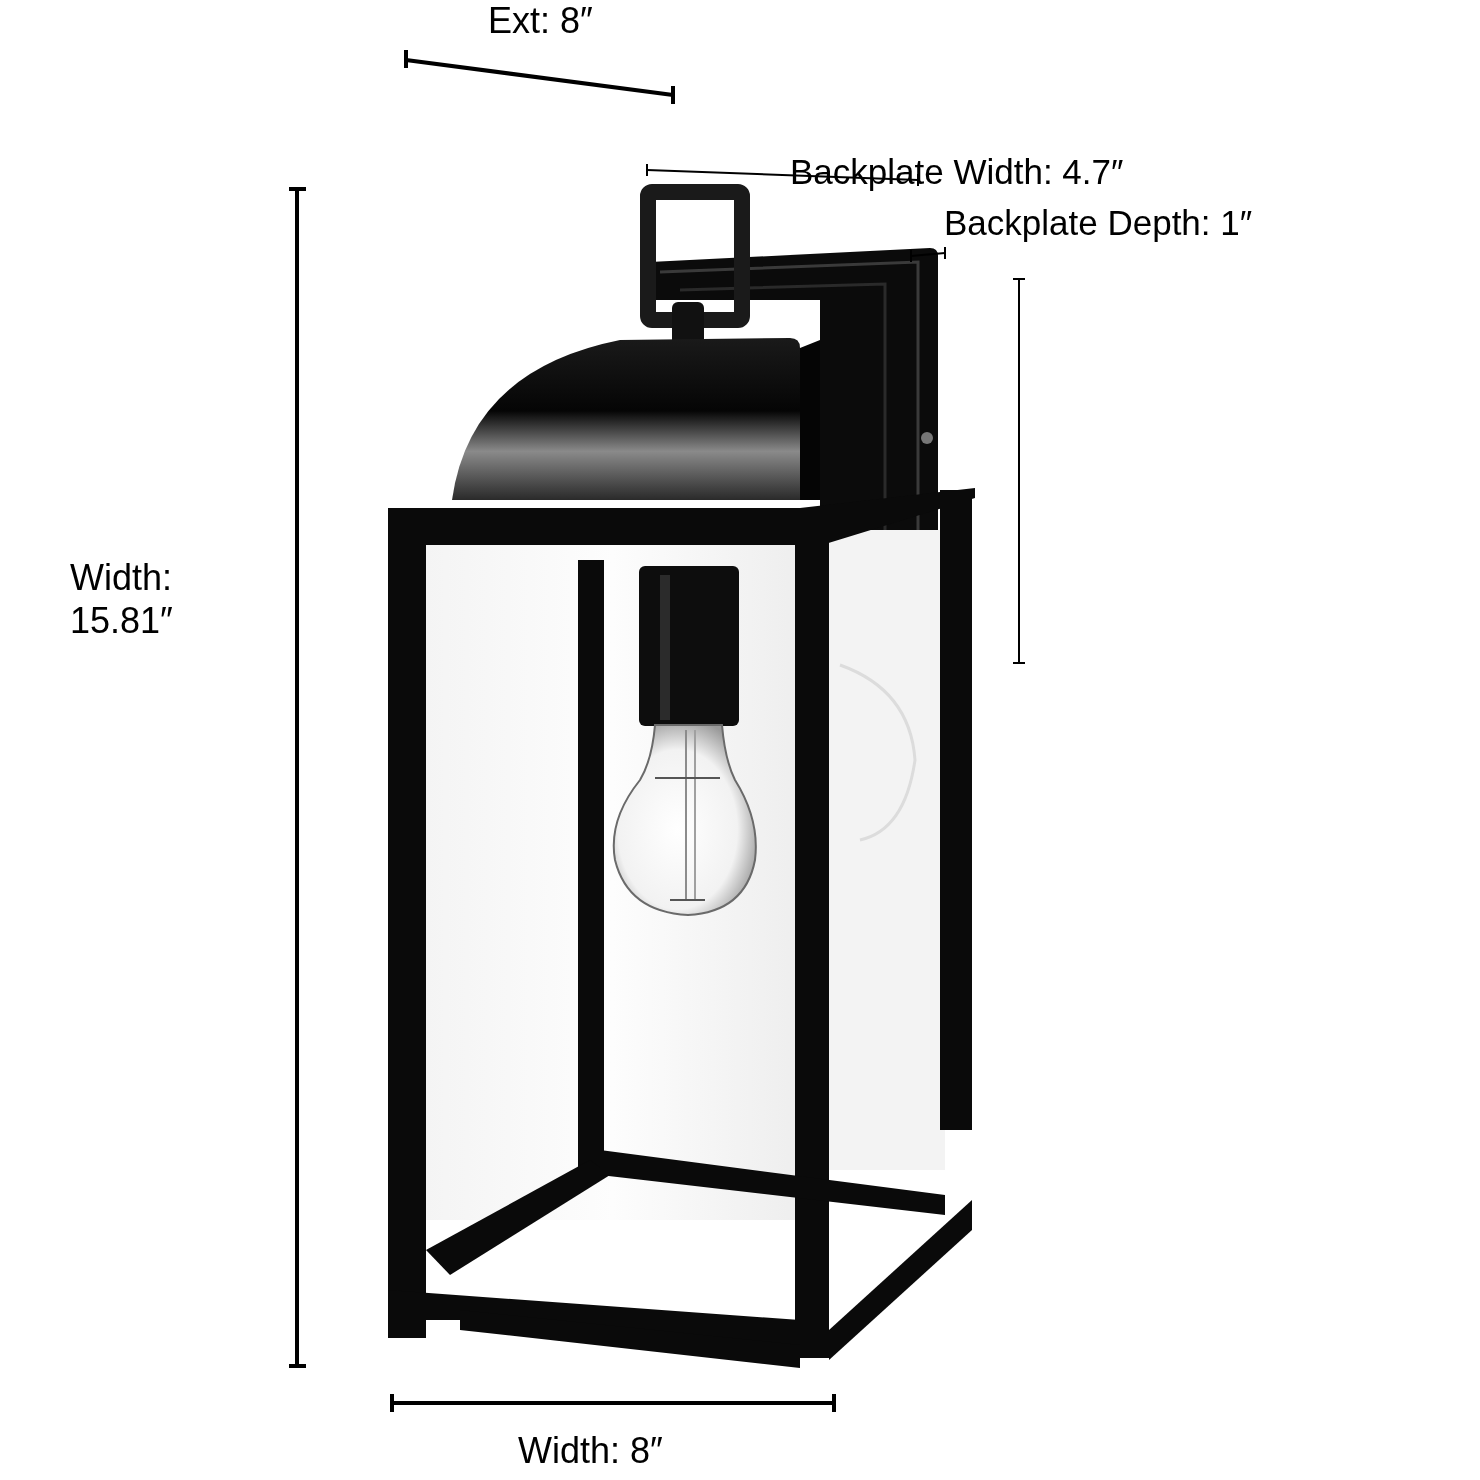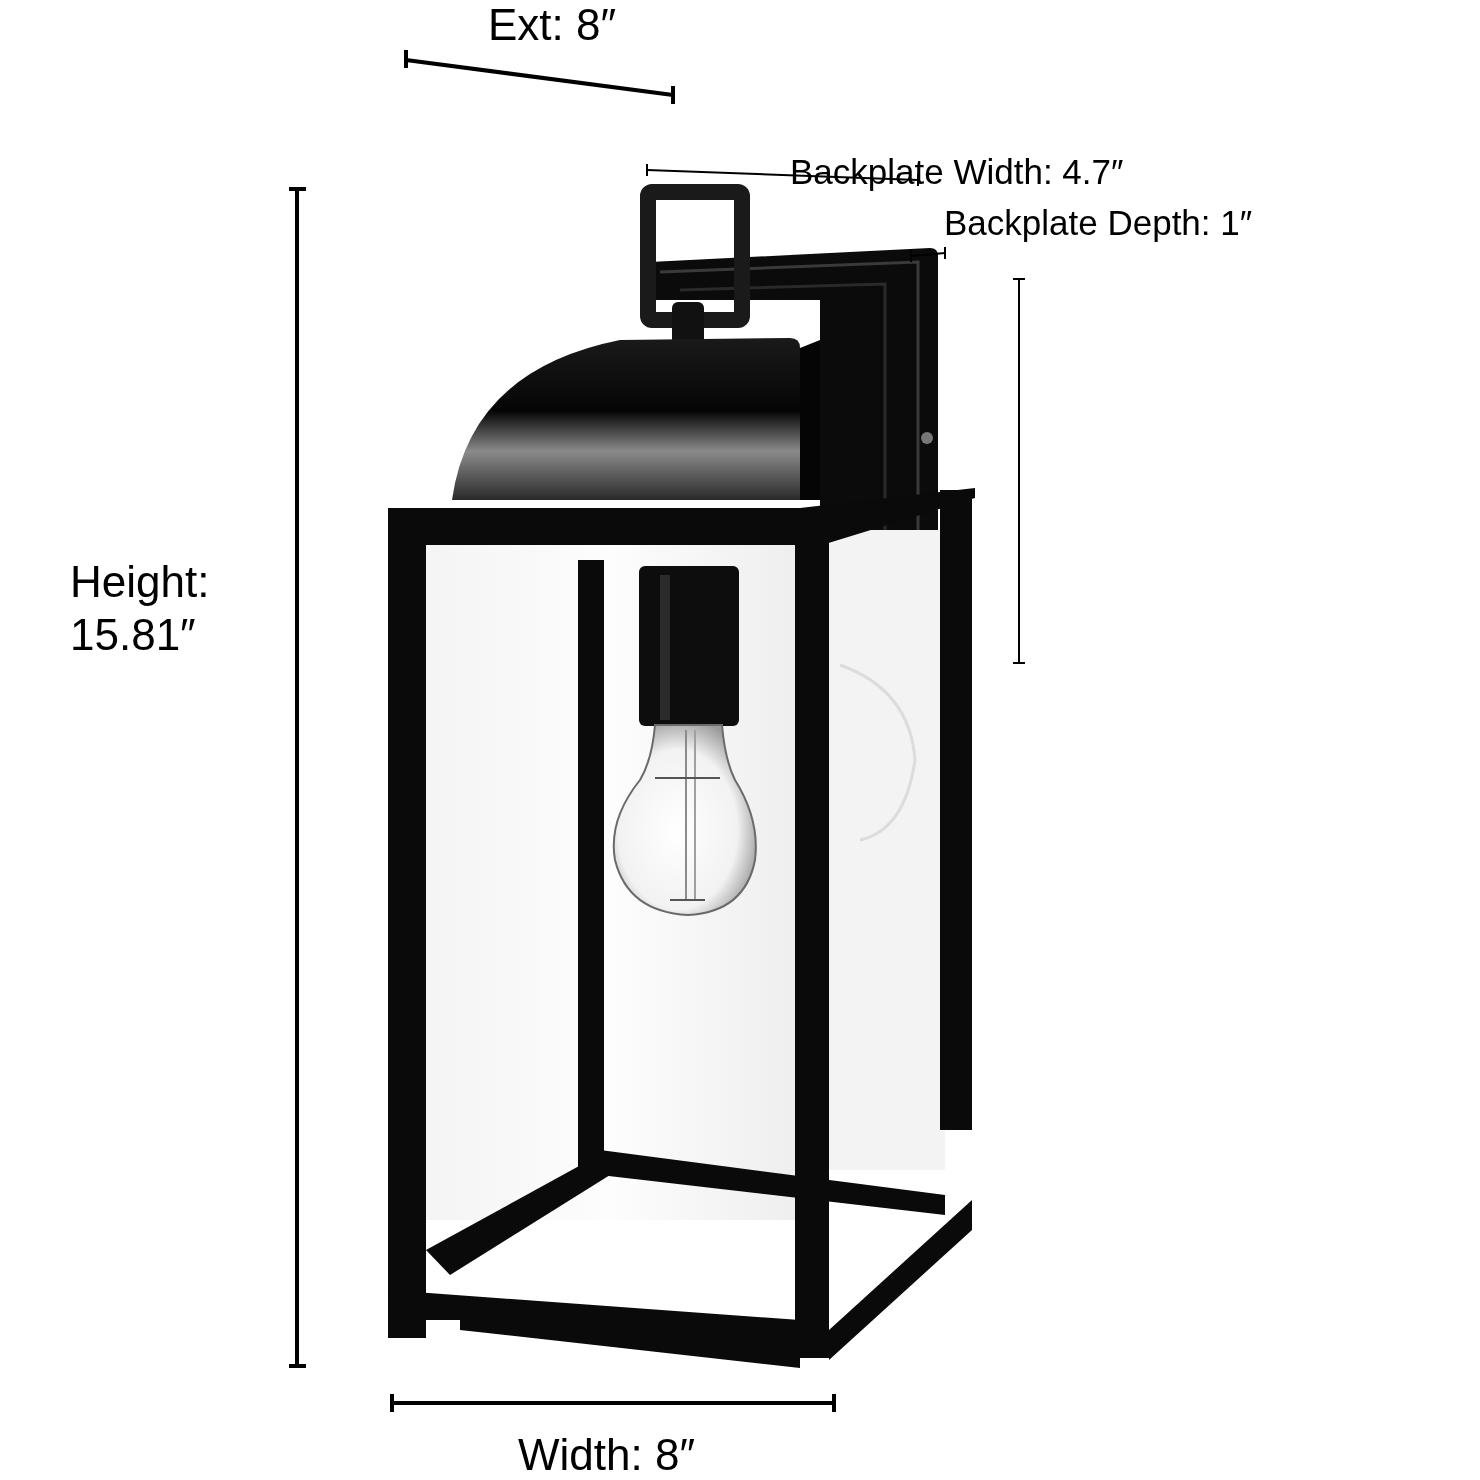--- a/index.html
+++ b/index.html
@@ -1,19 +1,19 @@
 <!DOCTYPE html>
 <html><head>
 <meta charset="utf-8">
 <style>
   html, body { margin: 0; padding: 0; background: #ffffff; }
   body { width: 1480px; height: 1480px; position: relative; overflow: hidden;
          font-family: "Liberation Sans", sans-serif; color: #000; }
   .label { position: absolute; color: #000; white-space: nowrap; line-height: 1.15; }
-  .lg { font-size: 44px; }
+  .lg { font-size: 36px; }
   .md { font-size: 35px; }
   svg.art { position: absolute; left: 0; top: 0; }
 </style>
 </head>
 <body>
 
 <svg class="art" width="1480" height="1480" viewBox="0 0 1480 1480">
   <defs>
     <linearGradient id="hoodGrad" x1="0" y1="0" x2="0" y2="1">
       <stop offset="0" stop-color="#1a1a1a"></stop>
@@ -126,16 +126,16 @@
     <line x1="834" y1="1394" x2="834" y2="1412"></line>
   </g>
 </svg>
 
 <div class="label lg" style="left:488px; top:0px;">Ext: 8″</div>
 <div class="label md" style="left:790px; top:108px;margin-top:44px;">Backplate Width: 4.7″</div>
 <div class="label md" style="left:944px; top:203px;">Backplate Depth: 1″</div>
 <div class="label md" style="left:1111px; top:489px;">
 </div>
 <div class="label lg" style="left:70px; top:556px; line-height:1.2;">
-  <div>Height:</div>
+  <div>Width:</div>
   <div>15.81″</div>
 </div>
 <div class="label lg" style="left:518px; top:1430px;">Width: 8″</div>
 
 </body></html>

